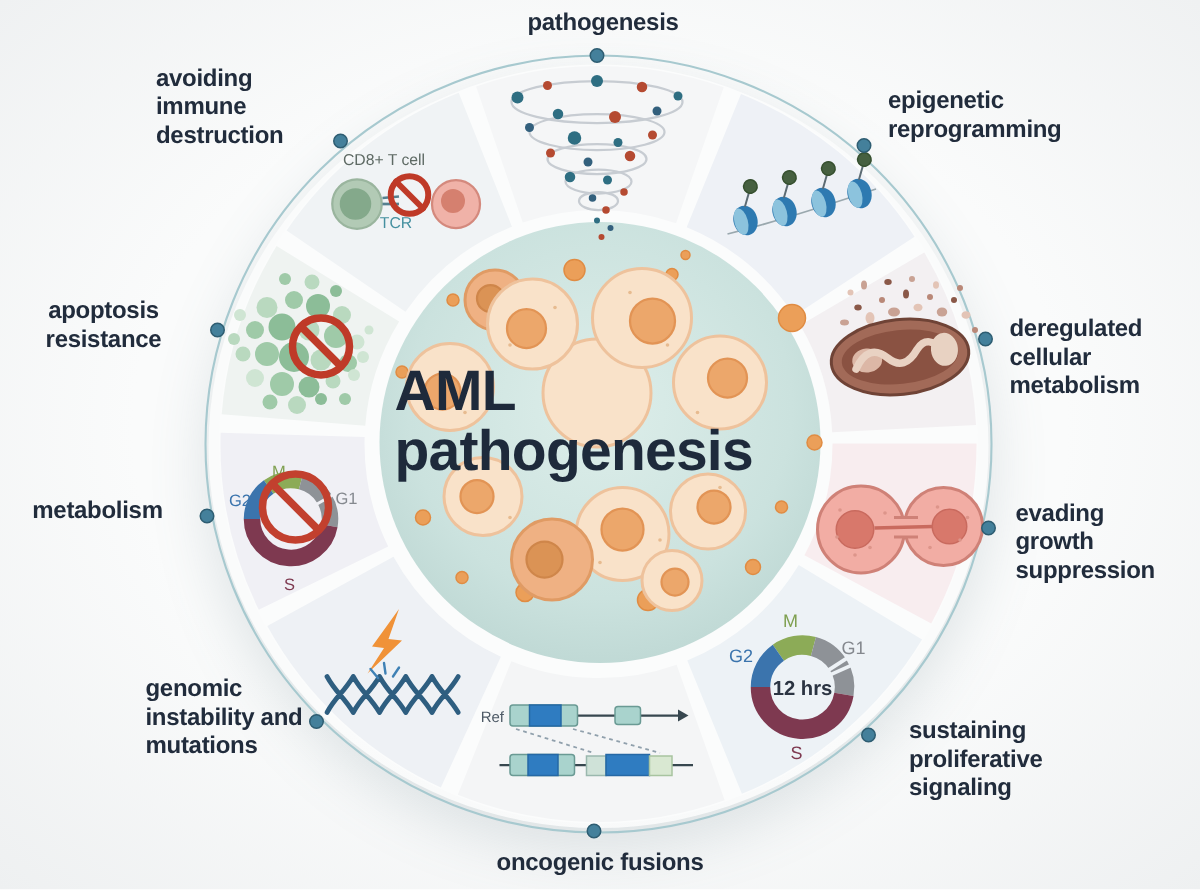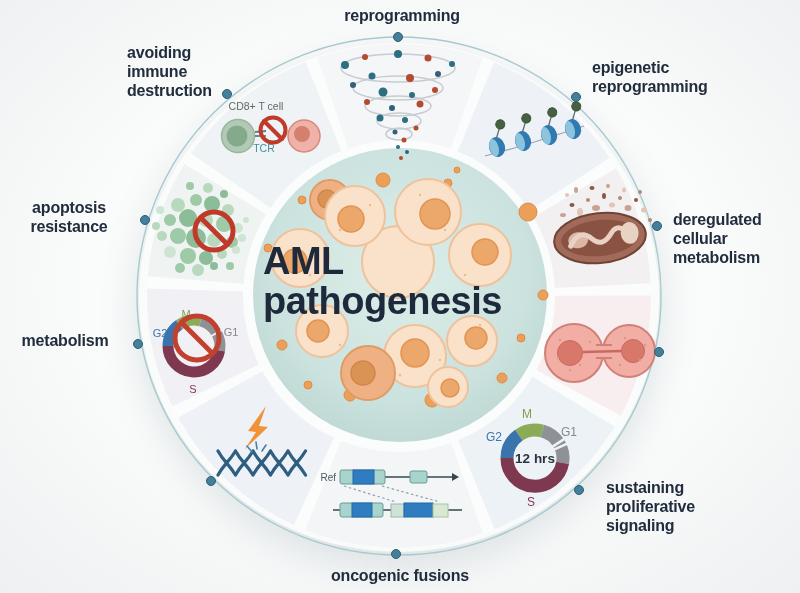--- a/index.html
+++ b/index.html
@@ -360,22 +360,24 @@
   <div class="dot" style="left:571px;top:92px"></div>
   <div class="dot" style="left:652px;top:221px"></div>
   <div class="dot" style="left:654px;top:347px"></div>
   <div class="dot" style="left:574px;top:485px"></div>
   <div class="dot" style="left:391px;top:549px"></div>
   <div class="dot" style="left:206px;top:476px"></div>
   <div class="dot" style="left:133px;top:339px"></div>
   <div class="dot" style="left:140px;top:215px"></div>
   <div class="dot" style="left:222px;top:89px"></div>
 
-  <div class="lbl nowrap" style="left:402px;top:6px;transform:translateX(-50%)">reprogramming</div>
+  <div class="lbl nowrap" style="left:402px;top:6px;transform:translateX(-50%)">pathogenesis</div>
   <div class="lbl" style="left:673px;top:210px;width:110px">deregulated cellular metabolism</div>
   <div class="lbl" style="left:592px;top:58px;width:150px">epigenetic reprogramming</div>
+  <div class="lbl" style="left:677px;top:333px;width:110px">evading growth suppression</div>
   <div class="lbl" style="left:606px;top:478px;width:115px">sustaining proliferative signaling</div>
   <div class="lbl nowrap" style="left:400px;top:566px;transform:translateX(-50%)">oncogenic fusions</div>
+  <div class="lbl" style="left:97px;top:450px;width:140px">genomic instability and mutations</div>
   <div class="lbl alignr" style="left:8px;top:331px;width:114px">metabolism</div>
   <div class="lbl alignr" style="left:8px;top:198px;width:122px">apoptosis resistance</div>
-  <div class="lbl" style="left:127px;top:43px;width:105px">avoiding immune destruction</div>
+  <div class="lbl" style="left:104px;top:43px;width:105px">avoiding immune destruction</div>
 
 </div>
 
 </body></html>

